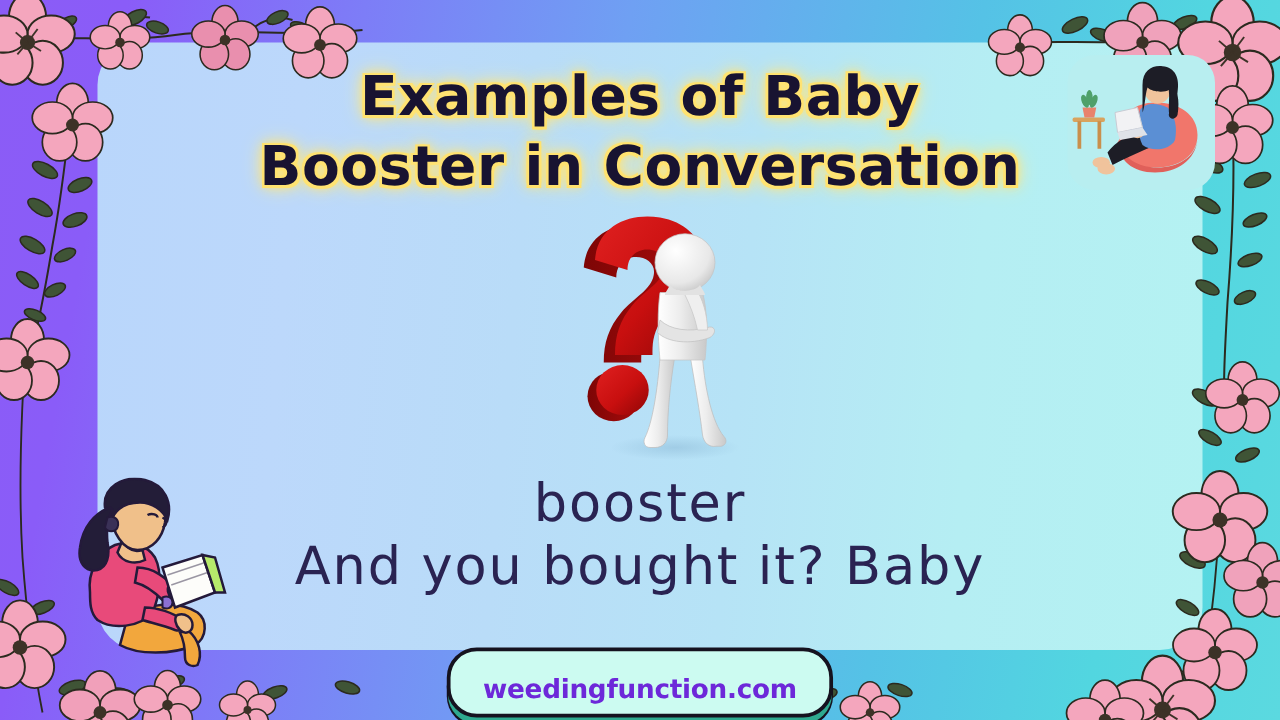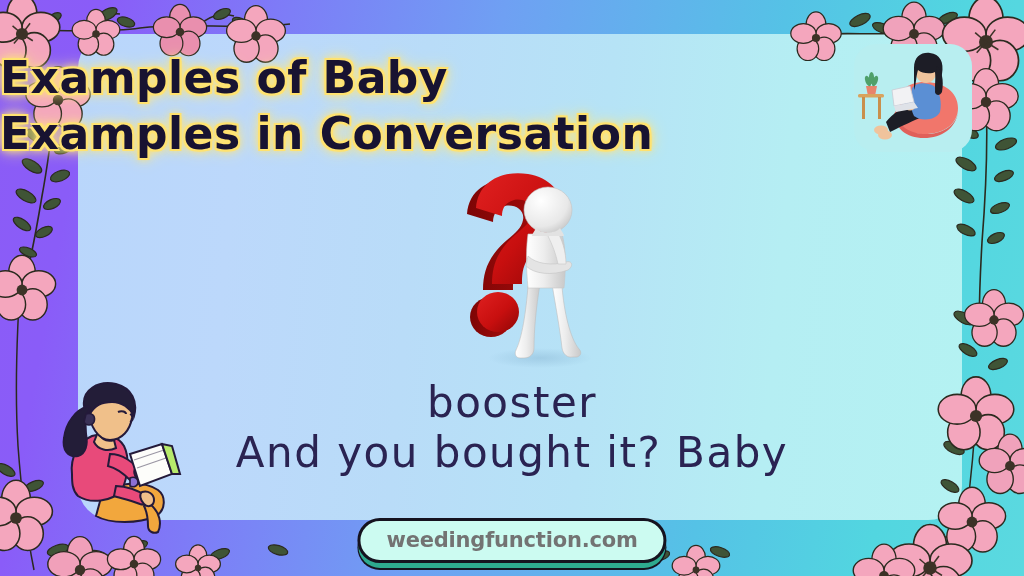--- a/index.html
+++ b/index.html
@@ -40,20 +40,21 @@
     border-radius: 34px;
     background: linear-gradient(95deg, #b9d6fb 0%, #bcd8fb 18%, #b9dcf8 38%, #b6e3f6 58%, #b5eef3 78%, #b4f2f2 100%);
   }
 
   
   #title-block {
     position: absolute;
     left: 0;
     right: 0;
     top: 50px;
+    text-align: center;
     z-index: 5;
   }
   .title-line {
     font-family: "DejaVu Sans", sans-serif;
     font-weight: 700;
     font-size: 44px;
     line-height: 1.28;
     letter-spacing: 0.5px;
     color: #181331;
     text-shadow:
@@ -114,30 +115,30 @@
     z-index: 4;
   }
 
   
   #watermark-badge {
     position: absolute;
     left: 50%;
     transform: translateX(-50%);
     top: 518px;
     z-index: 9;
-    padding: 7px 26px 8px;
+    padding: 18px 26px 8px;
     border: 3px solid #15121f;
     border-radius: 24px;
     background: #ccfbf1;
     box-shadow: 0 6px 0 -1px #2ea98f, 0 7px 0 0 #15121f;
     font-family: "DejaVu Sans", sans-serif;
     font-weight: 700;
     font-size: 21px;
     letter-spacing: -0.2px;
-    color: #737373;
+    color: #6d28d9;
     white-space: nowrap;
   }
 </style>
 </head>
 <body>
 
 <div id="poster">
 
   <div id="panel"></div>
 
@@ -466,21 +467,21 @@
             <ellipse cx="-9" cy="12" rx="12" ry="13"></ellipse>
           <ellipse cx="-14" cy="-5" rx="14" ry="11"></ellipse>
         </g>
         <circle cx="0" cy="0" r="4.5" fill="#3c3227"></circle>
       </g>
     </svg>
   </div>
 
   <div id="title-block">
     <div class="title-line">Examples of Baby</div>
-    <div class="title-line">Examples in Conversation</div>
+    <div class="title-line">Booster in Conversation</div>
   </div>
 
   <div id="qmark-figure">
     <svg width="170" height="196" viewBox="0 0 170 196">
       <defs>
         <linearGradient id="qmGrad" x1="0" y1="0" x2="1" y2="1">
           <stop offset="0%" stop-color="#e02020"></stop>
           <stop offset="55%" stop-color="#c80f0f"></stop>
           <stop offset="100%" stop-color="#8e0606"></stop>
         </linearGradient>

